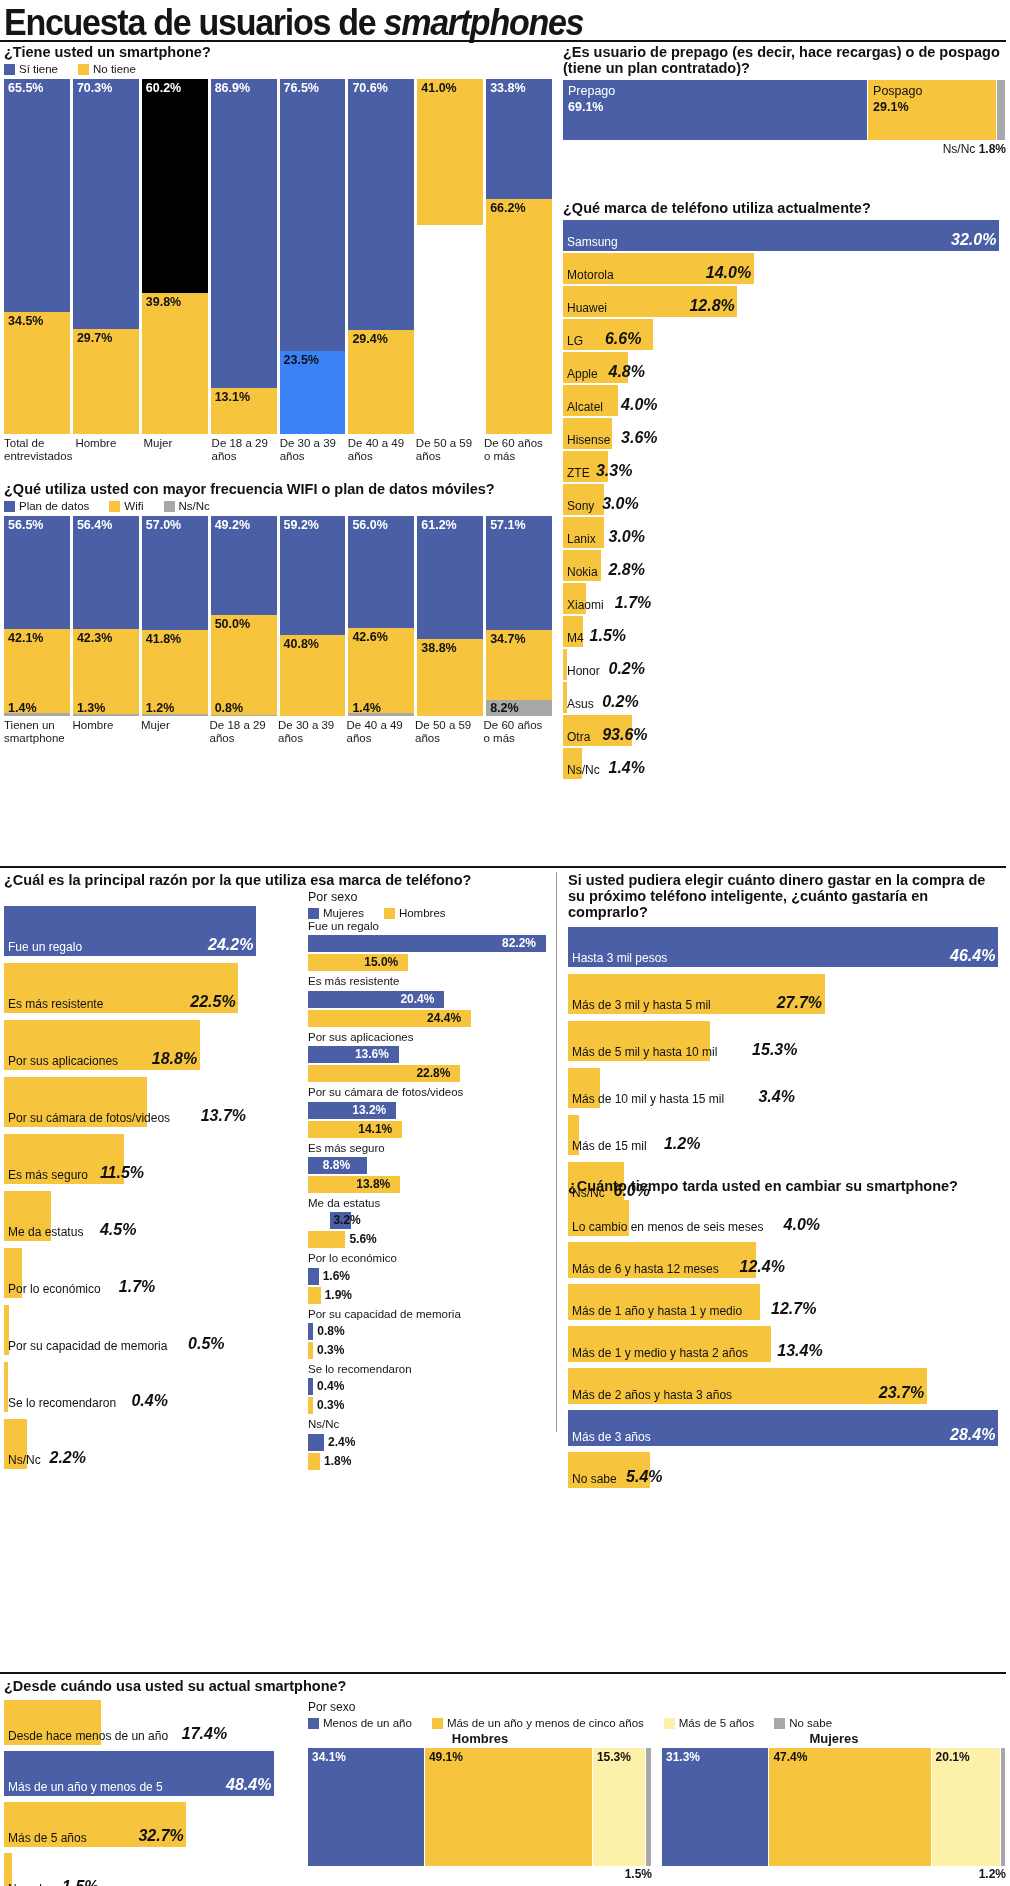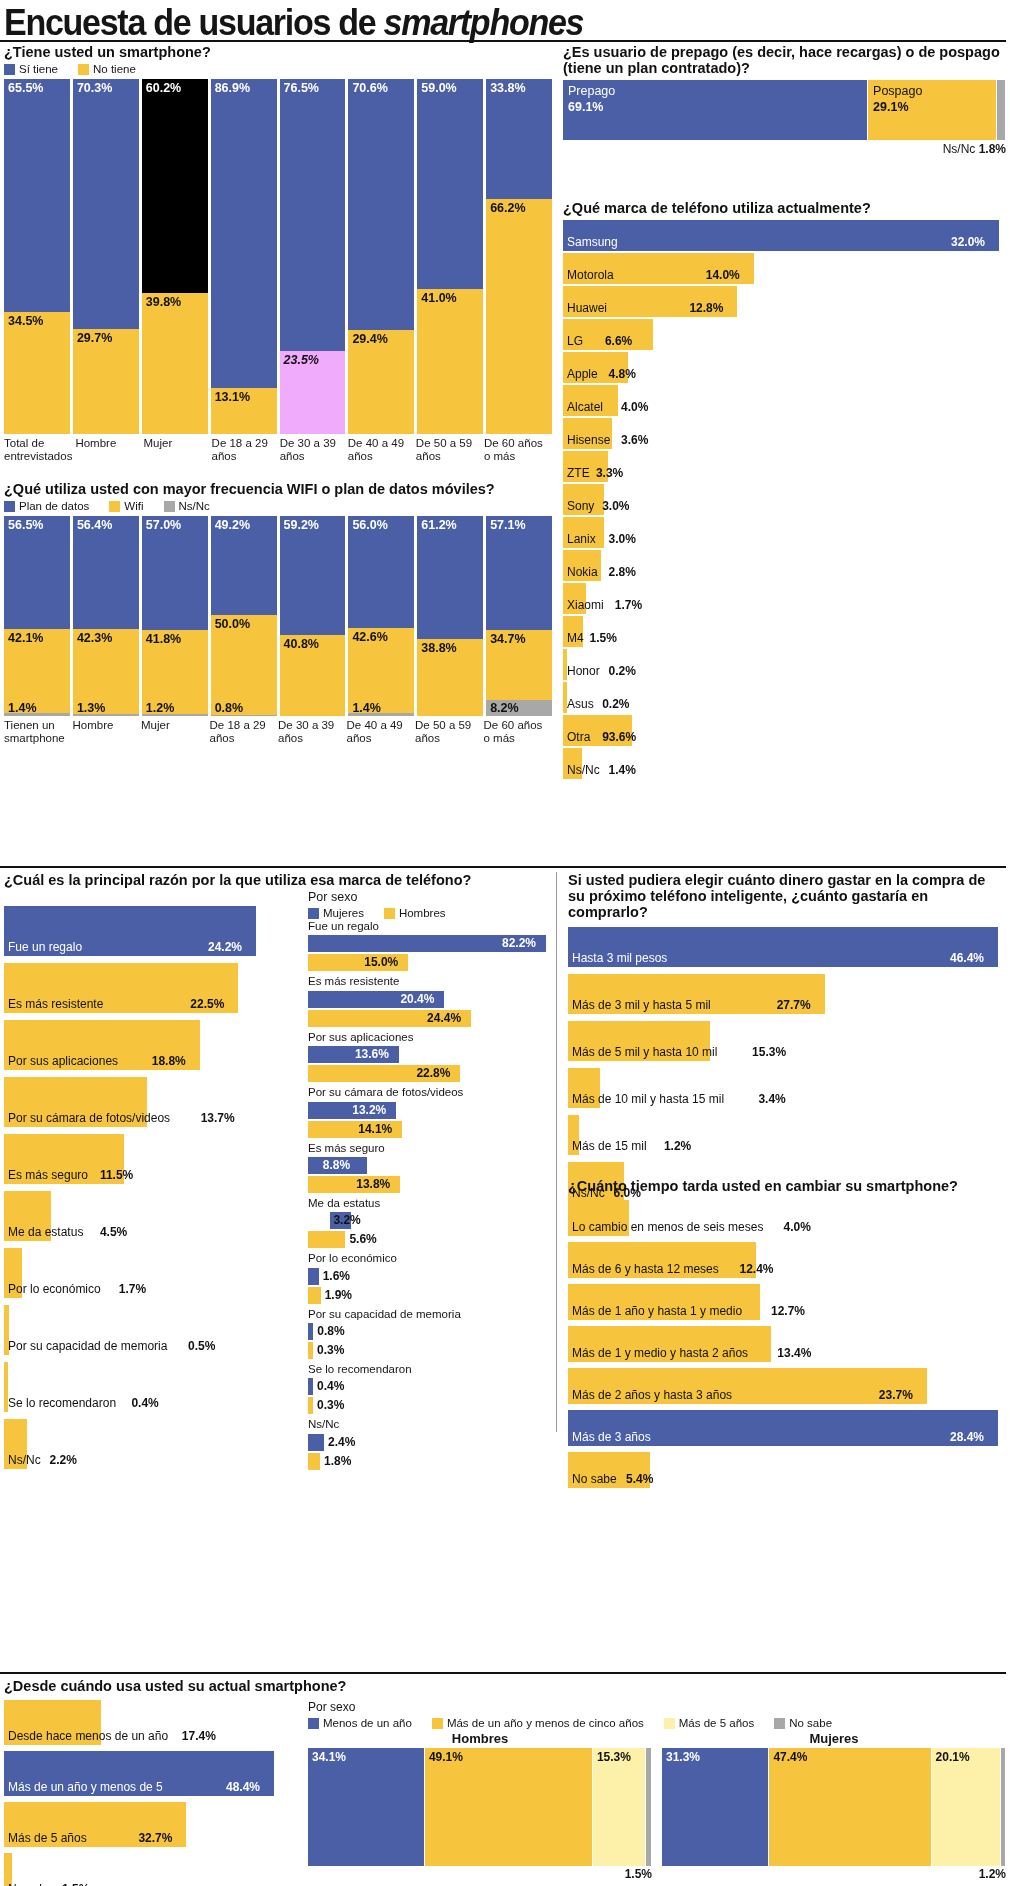--- a/index.html
+++ b/index.html
@@ -28,21 +28,21 @@
   .seg .top{top:2px;}
   .seg .bot{bottom:1px;}
   .axis{display:flex;width:100%;margin-top:3px;}
   .axis .c{flex:1;margin-right:3px;font-size:11.5px;line-height:1.15;}
 
   
   .hbars{position:relative;}
   .hrow{position:relative;margin-bottom:2px;}
   .hbar{height:100%;}
   .hrow .lbl{position:absolute;left:4px;bottom:2px;font-size:12px;white-space:nowrap;}
-  .hrow .val{position:absolute;bottom:2px;font-size:12px;font-weight:bold;white-space:nowrap;}
+  .hrow .val{position:absolute;bottom:2px;font-size:16px;font-weight:bold;white-space:nowrap;font-style:italic;}
 
   .vline{position:absolute;width:1px;background:#9a9a9a;}
 </style>
 </head>
 <body>
 
 <div class="page">
 
   <div class="title">
     <span>Encuesta de usuarios de </span><i>smartphones</i>
@@ -92,36 +92,33 @@
               <span class="top" style="color: rgb(255, 255, 255);">86.9%</span>
             </div>
             <div class="seg" style="height: 13.1%; background: rgb(247, 197, 61);">
               <span class="top" style="color: rgb(17, 17, 17);">13.1%</span>
             </div>
           </div>
           <div class="col">
             <div class="seg" style="height: 76.5%; background: rgb(74, 95, 165);">
               <span class="top" style="color: rgb(255, 255, 255);">76.5%</span>
             </div>
-            <div class="seg" style="height: 23.5%; background: #f0abfc; font-style: italic;">
+            <div class="seg" style="height: 23.5%; background: #3b82f6;">
               <span class="top" style="color: rgb(17, 17, 17);">23.5%</span>
             </div>
           </div>
           <div class="col">
             <div class="seg" style="height: 70.6%; background: rgb(74, 95, 165);">
               <span class="top" style="color: rgb(255, 255, 255);">70.6%</span>
             </div>
             <div class="seg" style="height: 29.4%; background: rgb(247, 197, 61);">
               <span class="top" style="color: rgb(17, 17, 17);">29.4%</span>
             </div>
           </div>
           <div class="col">
-            <div class="seg" style="height: 59%; background: rgb(74, 95, 165);">
-              <span class="top" style="color: rgb(255, 255, 255);">59.0%</span>
-            </div>
             <div class="seg" style="height: 41%; background: rgb(247, 197, 61);">
               <span class="top" style="color: rgb(17, 17, 17);">41.0%</span>
             </div>
           </div>
           <div class="col">
             <div class="seg" style="height: 33.8%; background: rgb(74, 95, 165);">
               <span class="top" style="color: rgb(255, 255, 255);">33.8%</span>
             </div>
             <div class="seg" style="height: 66.2%; background: rgb(247, 197, 61);">
               <span class="top" style="color: rgb(17, 17, 17);">66.2%</span>

